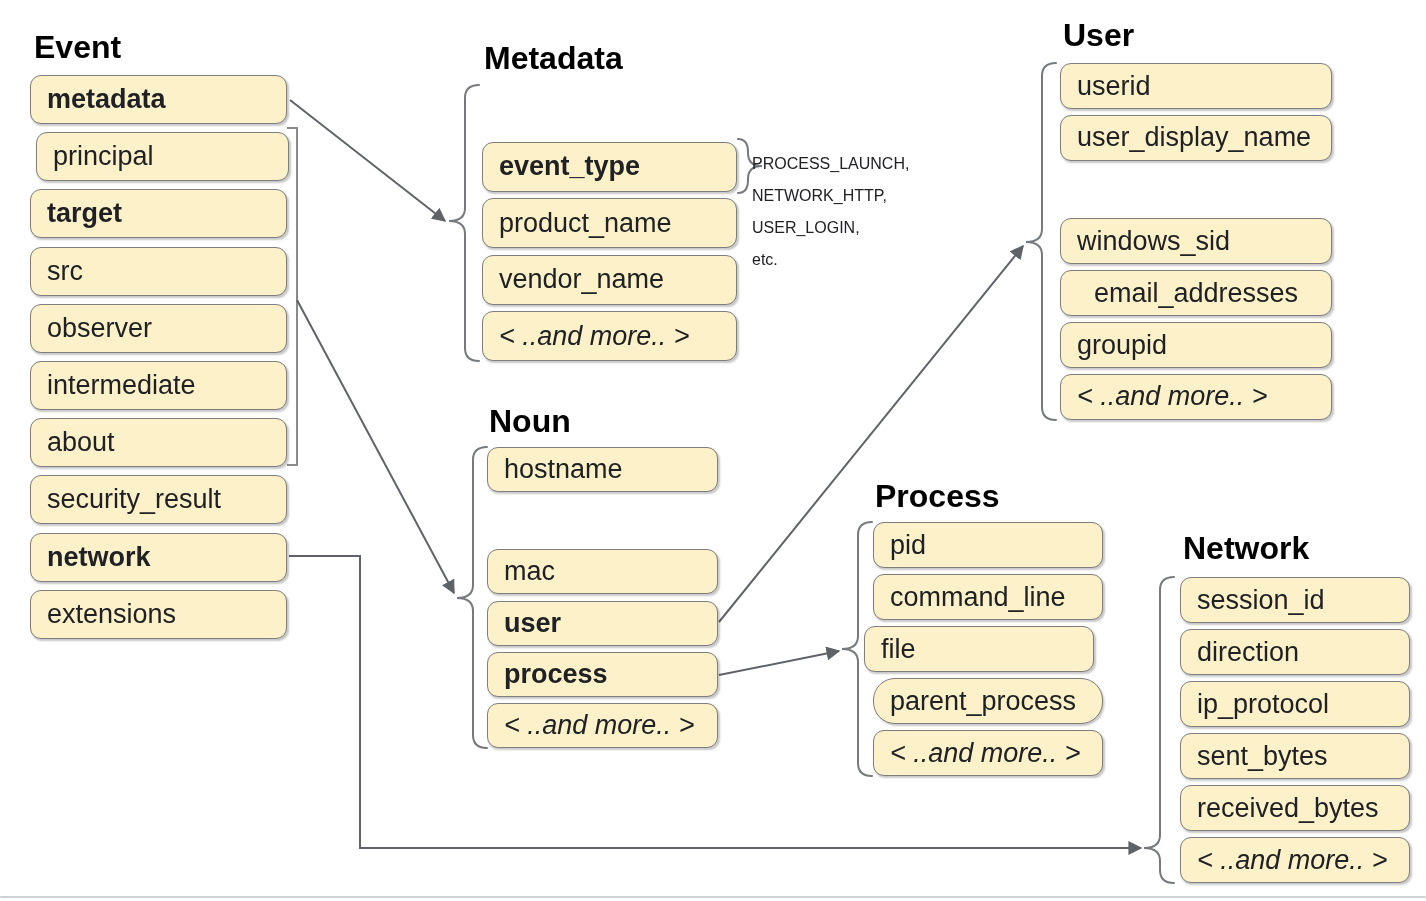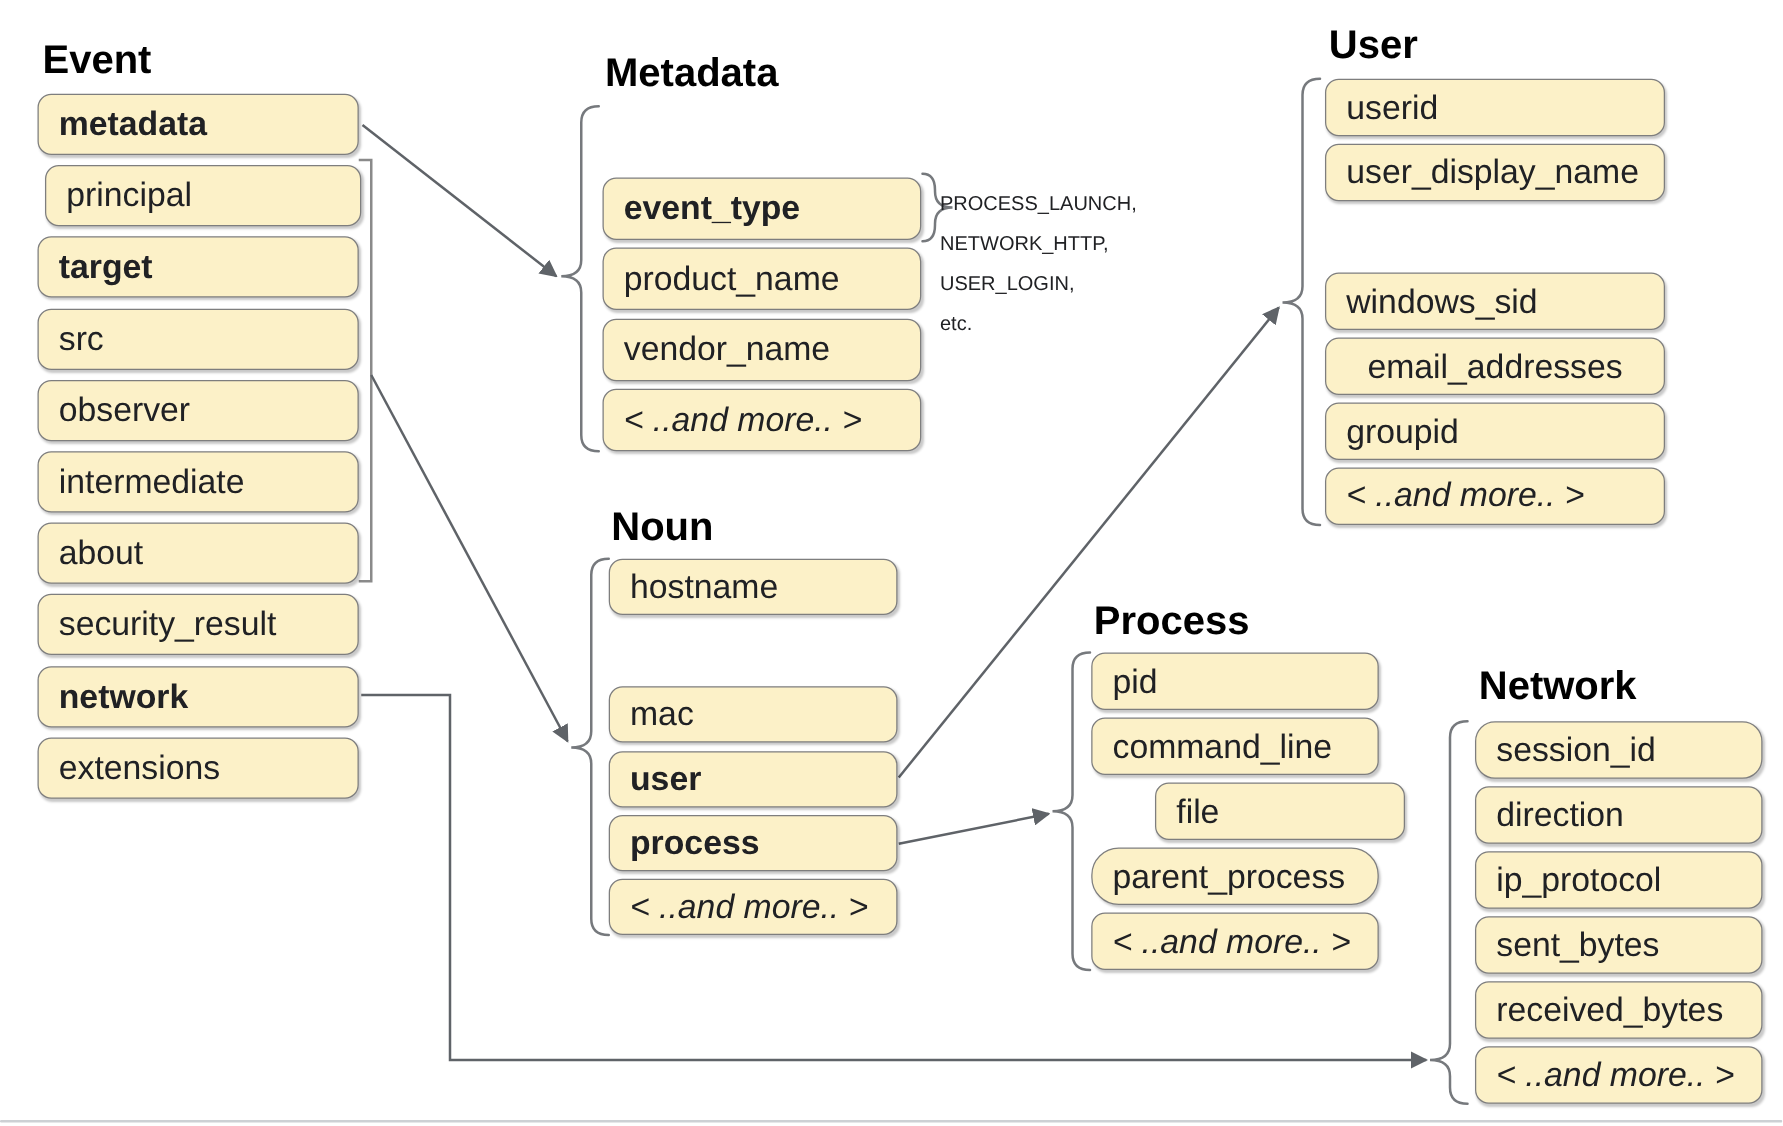--- a/index.html
+++ b/index.html
@@ -171,31 +171,31 @@
     <div class="box italic" style="left: 1060px; top: 373.8px; width: 272px; height: 46px;">
       <span>&lt; ..and more.. &gt;</span>
     </div>
     <div class="col-title" style="left: 875px; top: 479px;">Process</div>
     <div class="box" style="left: 873px; top: 522px; width: 230px; height: 46px;">
       <span>pid</span>
     </div>
     <div class="box" style="left: 873px; top: 574px; width: 230px; height: 46px;">
       <span>command_line</span>
     </div>
-    <div class="box" style="left: 924px; top: 626px; width: 200px; height: 46px;">
+    <div class="box" style="left: 864px; top: 626px; width: 230px; height: 46px;">
       <span>file</span>
     </div>
     <div class="box" style="left: 873px; top: 678px; width: 230px; height: 46px; border-radius: 22px;">
       <span>parent_process</span>
     </div>
     <div class="box italic" style="left: 873px; top: 730px; width: 230px; height: 46px;">
       <span>&lt; ..and more.. &gt;</span>
     </div>
     <div class="col-title" style="left: 1183px; top: 531px;">Network</div>
-    <div class="box" style="left: 1180px; top: 577px; width: 230px; height: 46px; border-radius: 16px;">
+    <div class="box" style="left: 1180px; top: 577px; width: 230px; height: 46px;">
       <span>session_id</span>
     </div>
     <div class="box" style="left: 1180px; top: 629px; width: 230px; height: 46px;">
       <span>direction</span>
     </div>
     <div class="box" style="left: 1180px; top: 681px; width: 230px; height: 46px;">
       <span>ip_protocol</span>
     </div>
     <div class="box" style="left: 1180px; top: 733px; width: 230px; height: 46px;">
       <span>sent_bytes</span>

